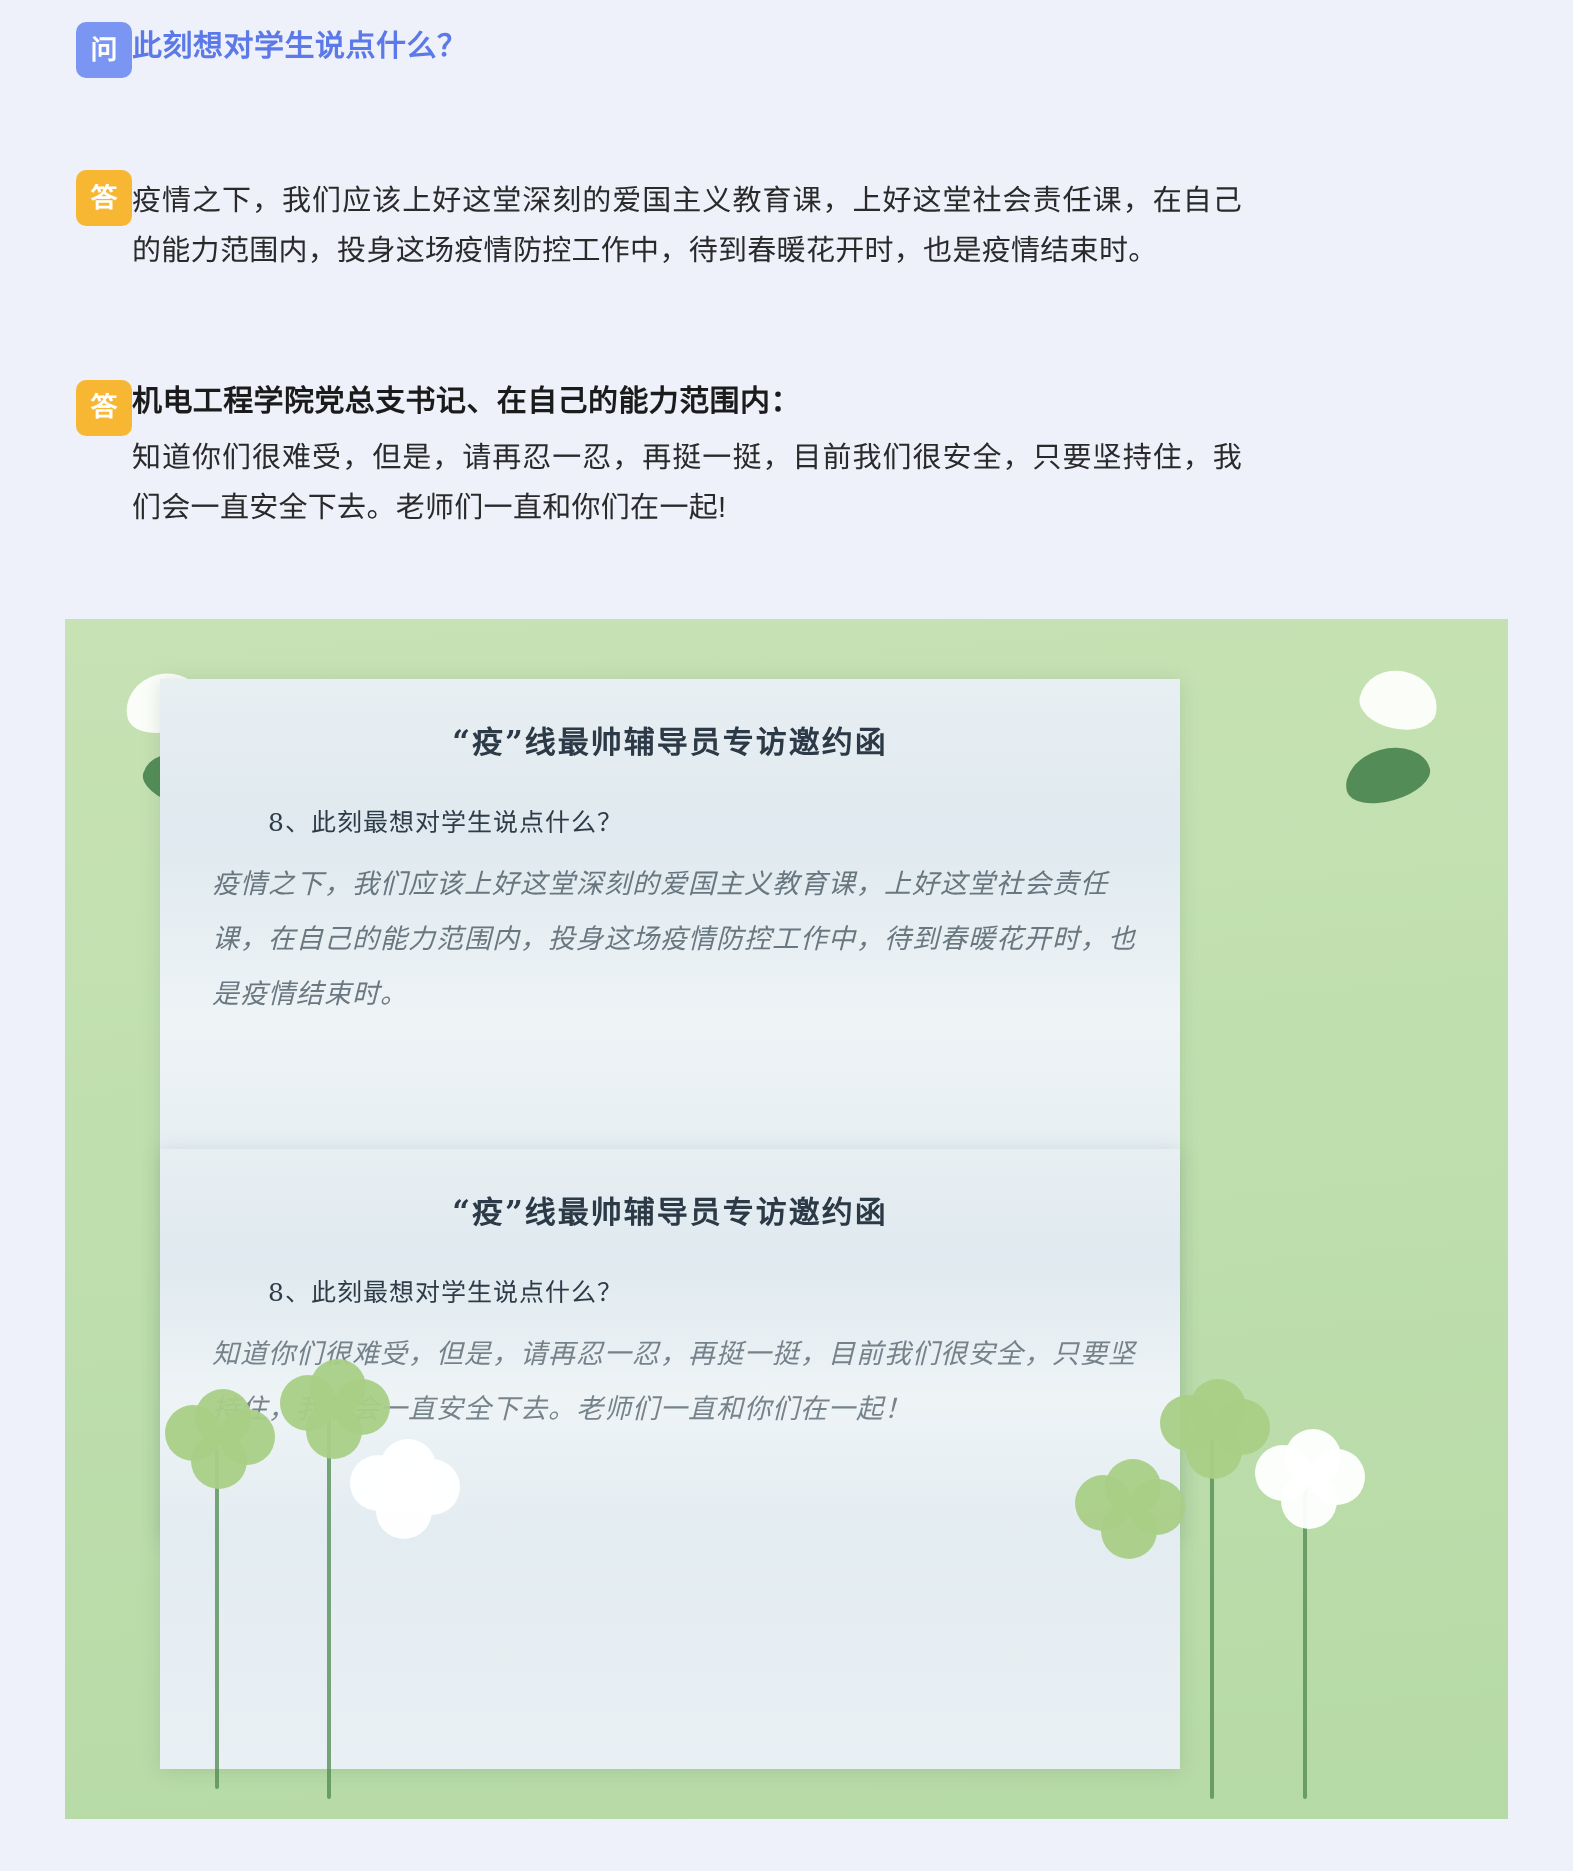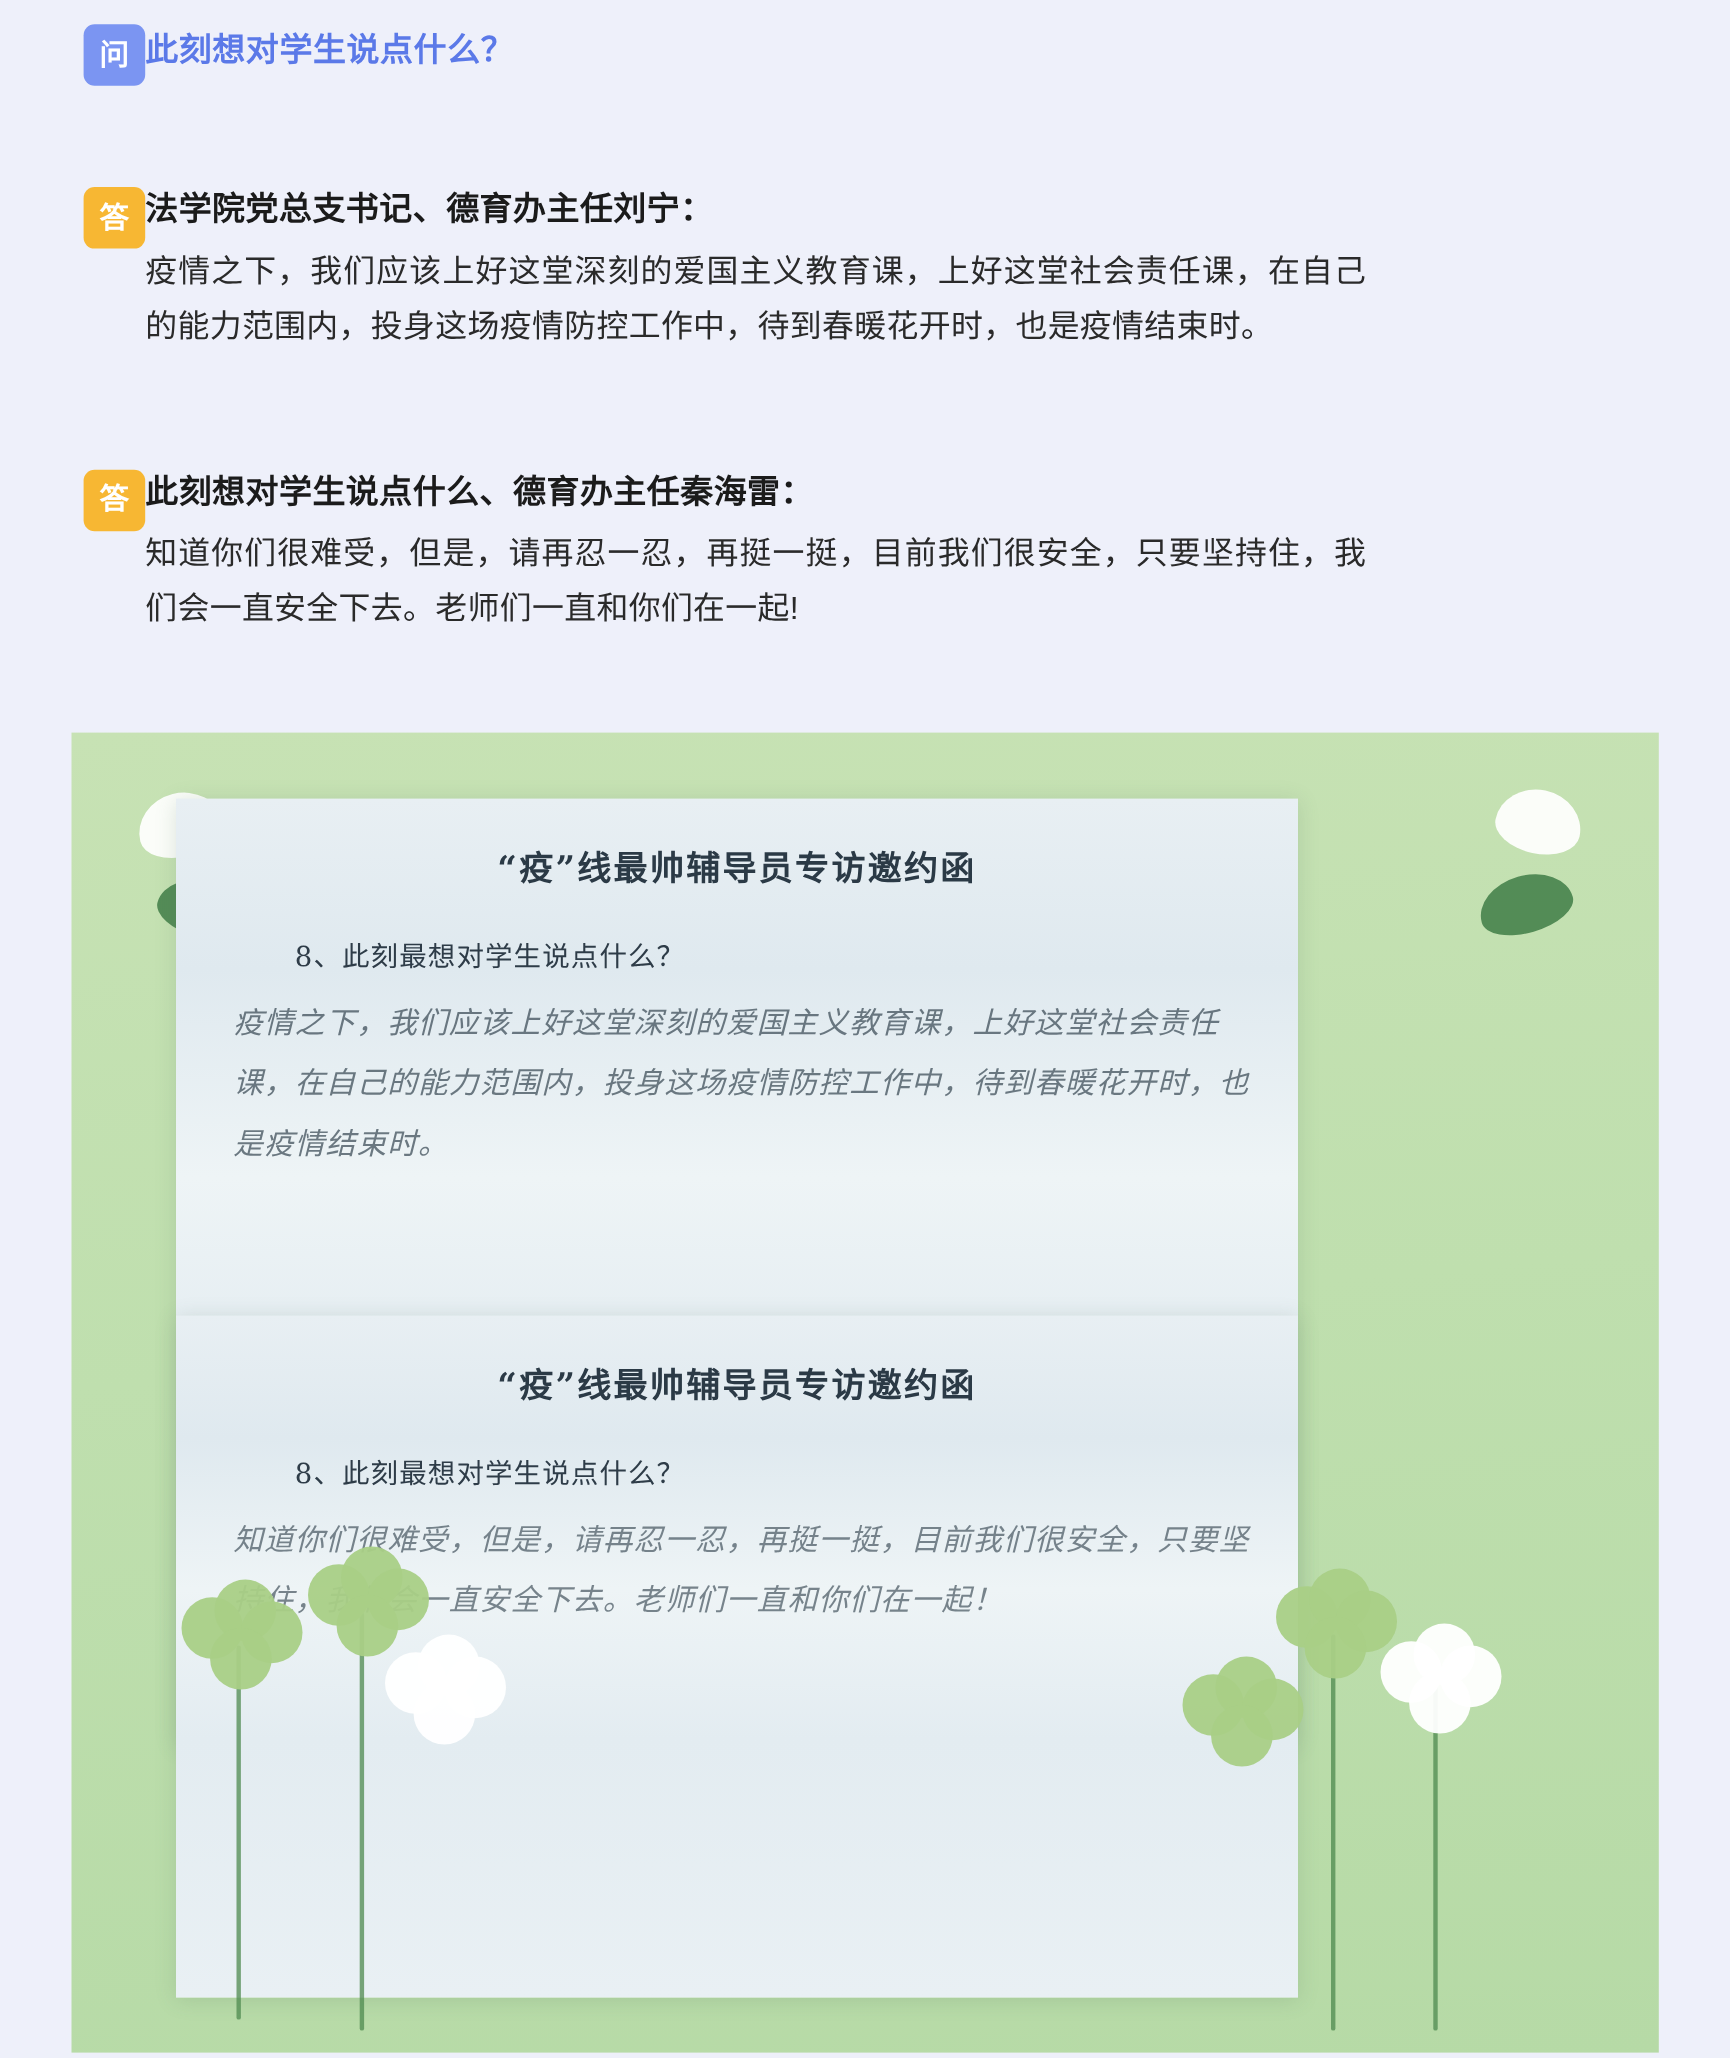--- a/index.html
+++ b/index.html
@@ -205,29 +205,28 @@
   <div class="qa-block question">
     <div class="badge q">问</div>
     <div class="qa-body">
       <div class="question-text">此刻想对学生说点什么？</div>
     </div>
   </div>
 
   <div class="qa-block answer">
     <div class="badge a">答</div>
     <div class="qa-body">
-      <div class="answer-title">法学院党总支书记、德育办主任刘宁：</div>
       <div class="answer-text">疫情之下，我们应该上好这堂深刻的爱国主义教育课，上好这堂社会责任课，在自己的能力范围内，投身这场疫情防控工作中，待到春暖花开时，也是疫情结束时。</div>
     </div>
   </div>
 
   <div class="qa-block answer second">
     <div class="badge a">答</div>
     <div class="qa-body">
-      <div class="answer-title">此刻想对学生说点什么、德育办主任秦海雷：</div>
+      <div class="answer-title">机电工程学院党总支书记、在自己的能力范围内：</div>
       <div class="answer-text">知道你们很难受，但是，请再忍一忍，再挺一挺，目前我们很安全，只要坚持住，我们会一直安全下去。老师们一直和你们在一起!</div>
     </div>
   </div>
 
   <div class="photo-wrap">
     <div class="photo">
 
       <div class="leaf" style="left:60px; top:55px;">
         <div class="leaf-shape"></div>
       </div>

